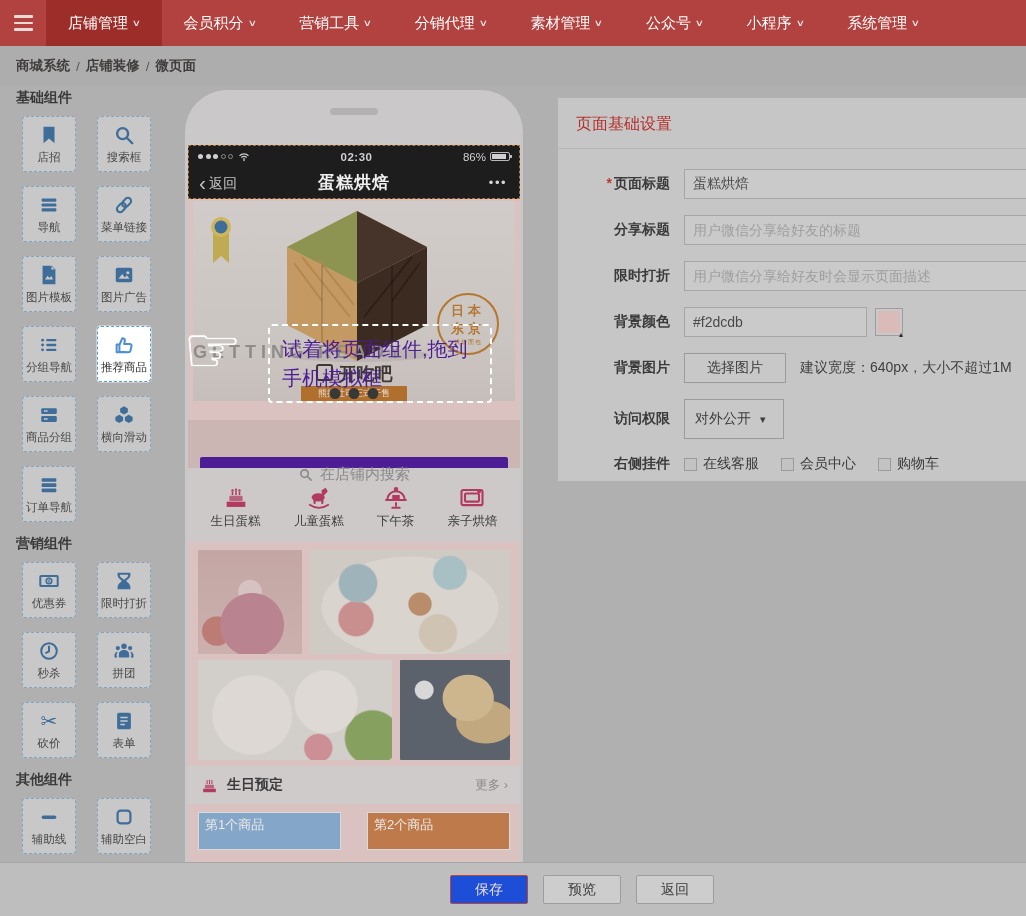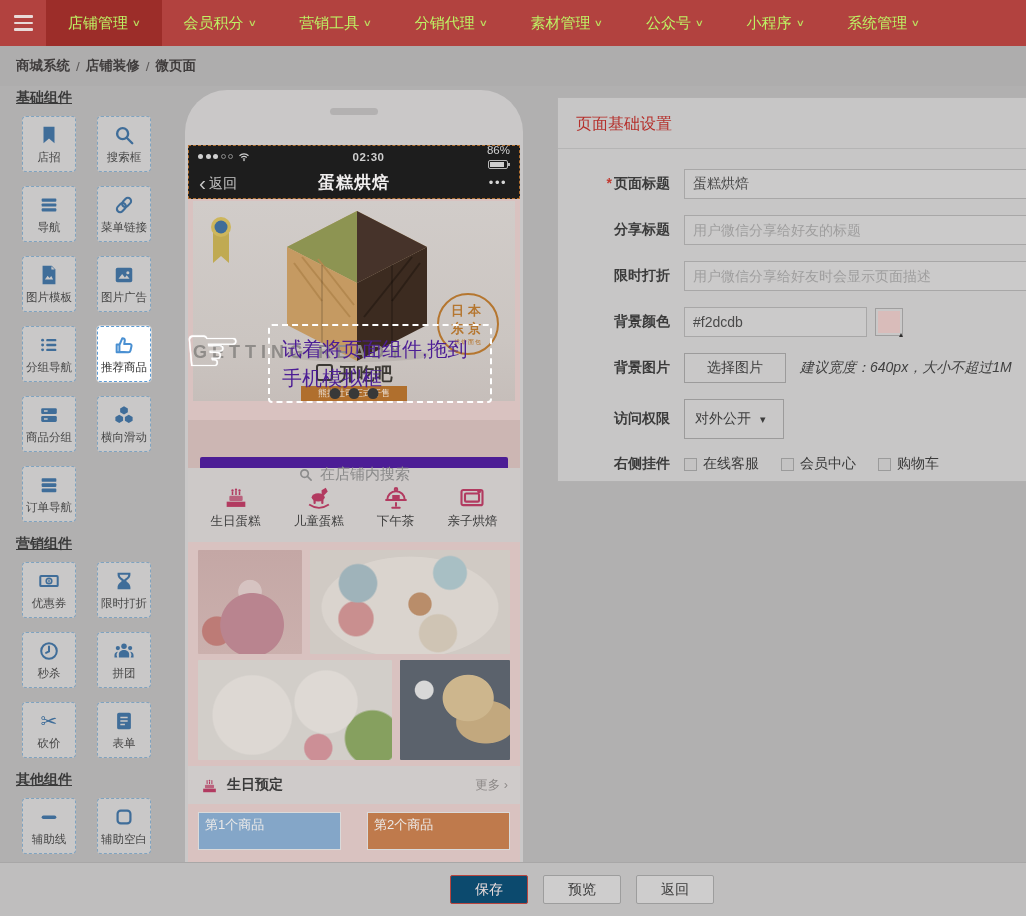--- a/index.html
+++ b/index.html
@@ -3,31 +3,31 @@
 <meta charset="utf-8">
 <style>
   * { margin:0; padding:0; box-sizing:border-box; }
   html,body { width:1026px; height:916px; overflow:hidden; }
   body { font-family:"Liberation Sans","DejaVu Sans",sans-serif; background:#b1b0b0; position:relative; }
 
   
   .topbar { position:absolute; left:0; top:0; width:100%; height:46px; background:#b2423f; display:flex; align-items:stretch; }
   .burger { width:46px; display:flex; flex-direction:column; justify-content:center; align-items:center; gap:4px; cursor:pointer; }
   .burger i { width:19px; height:2.5px; background:#e8dad8; border-radius:1px; }
-  .nav-item { display:flex; align-items:center; padding:0 22px; color:#bef264; font-size:15px; cursor:pointer; white-space:nowrap; }
+  .nav-item { display:flex; align-items:center; padding:0 22px; color:#ffffff; font-size:15px; cursor:pointer; white-space:nowrap; }
   .nav-item.active { background:#9c2d29; }
   .nav-item .caret { font-size:9px; margin-left:5px; transform:scaleX(1.4); opacity:.9; }
 
   
   .breadcrumb { position:absolute; left:0; top:46px; width:100%; height:40px; background:#aeadad; display:flex; align-items:center; padding-left:16px; font-size:13.5px; font-weight:bold; color:#403d3d; }
   .breadcrumb .sep { margin:0 6px; font-weight:normal; color:#5a5757; }
 
   
   .sidebar { position:absolute; left:12px; top:89px; width:166px; }
-  .sec-title { font-size:14px; font-weight:bold; color:#3a3a3a; margin:0 0 10px 4px; height:17px;text-decoration:underline; }
+  .sec-title { font-size:14px; font-weight:bold; color:#3a3a3a; margin:0 0 10px 4px; height:17px; }
   .sec-title.later { margin-top:13px; }
   .tiles { display:grid; grid-template-columns:61px 61px; column-gap:14px; row-gap:14px; padding-left:10px; margin-bottom:0; }
   .tile { width:54px; height:56px; background:#c9c8c8; border:1px dashed #7fa3c0; border-radius:4px; display:flex; flex-direction:column; align-items:center; justify-content:center; cursor:pointer; color:#3f6d99; }
   .tile .ticon { height:24px; display:flex; align-items:center; justify-content:center; }
   .tile .ticon svg { width:22px; height:22px; display:block; }
   .tile .ticon .glyph { font-size:20px; line-height:22px; font-family:"DejaVu Sans",sans-serif; }
   .tile .tlabel { font-size:11.5px; color:#474747; margin-top:3px; }
   .tile.active { background:#ffffff; border:1px dashed #5a9bd5; color:#4a90d2; box-shadow:0 0 0 1px rgba(255,255,255,.4); }
   .tile.active .tlabel { color:#333; }
 
@@ -35,21 +35,21 @@
   .phone { position:absolute; left:185px; top:90px; width:338px; height:772px; background:#cac8c8; border-radius:42px 42px 0 0; overflow:hidden; }
   .speaker { position:absolute; left:50%; top:18px; width:48px; height:7px; margin-left:-24px; background:#b3b1b1; border-radius:4px; }
   .screen { position:absolute; left:3px; right:3px; top:55px; bottom:0; background:#d9c2c0; }
   .phone-head { height:54px; background:#1d1d1d; border:1px dashed #b4702f; color:#cfcfcf; position:relative; }
   .statusbar { height:21px; display:flex; align-items:center; padding:0 9px; font-size:11.5px; }
   .sig { display:flex; align-items:center; gap:2.5px; margin-right:5px; }
   .sig i { width:5px; height:5px; border-radius:50%; background:#cfcfcf; }
   .sig i.off { background:transparent; border:1px solid #8a8a8a; }
   .wifi svg { width:12px; height:12px; display:block; color:#cfcfcf; }
   .sb-time { flex:1; text-align:center; font-weight:bold; letter-spacing:.5px; }
-  .sb-right { display:flex; align-items:center; gap:4px;flex-direction:column; }
+  .sb-right { display:flex; align-items:center; gap:4px; }
   .battery { width:20px; height:9px; border:1px solid #b9b9b9; border-radius:2px; position:relative; }
   .battery::before { content:""; position:absolute; left:1px; top:1px; bottom:1px; width:14px; background:#cfcfcf; }
   .battery::after { content:""; position:absolute; right:-3px; top:2px; width:2px; height:3px; background:#b9b9b9; }
   .titlebar { height:31px; position:relative; display:flex; align-items:center; justify-content:center; }
   .tb-back { position:absolute; left:10px; font-size:14px; color:#c6c6c6; cursor:pointer; }
   .tb-back::before { content:"‹"; font-size:21px; margin-right:3px; vertical-align:-2px; }
   .tb-title { font-size:17px; font-weight:bold; color:#f0eeee; letter-spacing:1px; }
   .tb-more { position:absolute; right:12px; font-size:13px; letter-spacing:1.5px; color:#d5d5d5; cursor:pointer; }
 
   
@@ -127,31 +127,31 @@
   .req { color:#c23b32; margin-right:2px; }
   .f-ctl { margin-left:14px; display:flex; align-items:center; }
   .f-input { height:30px; background:#cbcaca; border:1px solid #a8a7a7; padding:0 8px; font-size:14px; color:#4a4a4a; font-family:inherit; }
   .f-input::placeholder { color:#9f9e9e; }
   .w-lg { width:420px; }
   .w-md { width:183px; }
   .swatch-wrap { margin-left:8px; position:relative; width:28px; height:28px; border:1px solid #9f9e9e; padding:2px; background:#c9c8c8; cursor:pointer; }
   .swatch { display:block; width:100%; height:100%; }
   .swatch-wrap::after { content:"▴"; position:absolute; right:-1px; bottom:-4px; font-size:8px; color:#2e2e2e; }
   .btn-plain { height:30px; background:#c9c8c8; border:1px solid #9c9b9b; font-size:14px; color:#3c3c3c; padding:0 22px; cursor:pointer; font-family:inherit; }
-  .hint { font-size:14px; color:#3f3f3f; margin-left:14px;font-style:italic; }
+  .hint { font-size:14px; color:#3f3f3f; margin-left:14px; }
   .select { height:40px; min-width:100px; background:#c9c8c8; border:1px solid #9c9b9b; font-size:14px; color:#3c3c3c; display:flex; align-items:center; padding:0 10px; cursor:pointer; }
   .select::after { content:"▾"; margin-left:9px; font-size:11px; }
   .chk { display:flex; align-items:center; margin-right:22px; font-size:14px; color:#3b3b3b; cursor:pointer; }
   .chk .box { width:13px; height:13px; background:#c4c3c3; border:1px solid #9b9b9b; margin-right:6px; }
 
   
   .footer { position:absolute; left:0; top:862px; width:100%; height:54px; background:#bfbebe; border-top:1px solid #a8a7a7; display:flex; align-items:center; justify-content:center; gap:15px; }
   .footer-inner { display:flex; gap:15px; transform:translateX(69px); }
   .btn { height:29px; padding:0 24px; font-size:14px; cursor:pointer; font-family:inherit; border-radius:2px; }
-  .btn.primary { background:#0c4a6e; border:1px solid #b9453e; color:#eddedd; }
+  .btn.primary { background:#1d4ed8; border:1px solid #b9453e; color:#eddedd; }
   .btn.ghost { background:#cecdcd; border:1px solid #9d9d9d; color:#3b3b3b; }
 
   
   .tip-hand { position:absolute; left:183px; top:318px; font-size:66px; color:#ffffff; font-family:"DejaVu Sans",sans-serif; line-height:1; z-index:50; text-shadow:0 0 1px #fff; }
   .tip-box { position:absolute; left:268px; top:324px; width:224px; height:79px; border:2px dashed #ffffff; border-radius:4px; padding:9px 12px; color:#4c1d95; font-size:20px; line-height:1.45; z-index:50; }
 </style>
 </head>
 <body>
 
 <div class="topbar">

